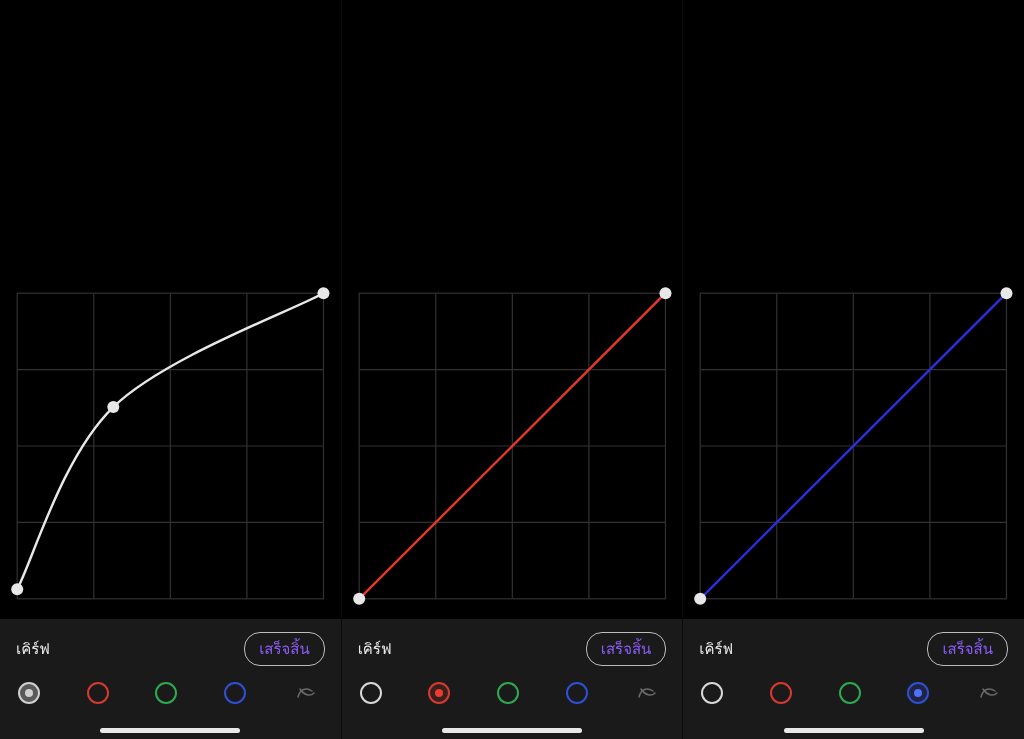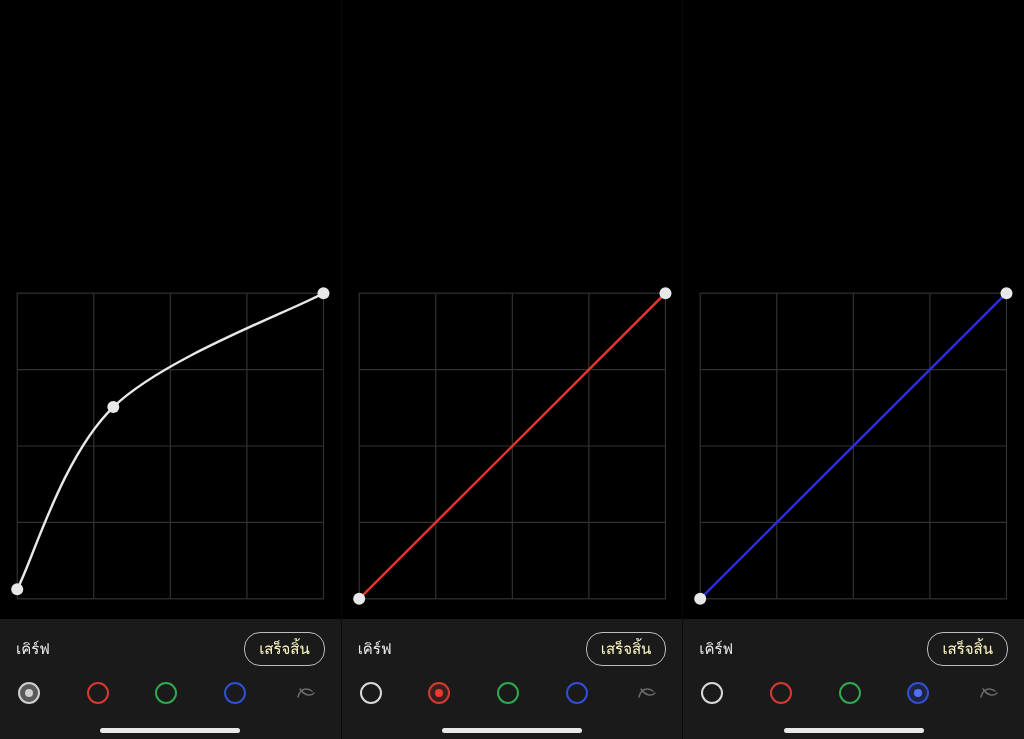--- a/index.html
+++ b/index.html
@@ -24,21 +24,21 @@
     position: absolute; left: 0; right: 0; bottom: 0; height: 120px;
     background: #1a1a1a;
   }
   .toolbar-row1 {
     position: absolute; left: 0; right: 0; top: 14px; height: 32px;
     display: flex; align-items: center; justify-content: space-between;
     padding: 0 16px;
   }
   .toolbar-label { color: #e8e8e8; font-size: 15px; }
   .done-btn {
-    color: #fef9c3; font-size: 15px; padding: 4px 14px;
+    color: #8b5cf6; font-size: 15px; padding: 4px 14px;
     border: 1.5px solid #bdbdbd; border-radius: 16px; background: transparent;
     cursor: pointer;
   }
   .toolbar-row2 {
     position: absolute; left: 0; right: 0; top: 54px; height: 40px;
     display: flex; align-items: center; justify-content: space-between;
     padding: 0 22px 0 18px;
   }
   .channel {
     width: 22px; height: 22px; border-radius: 50%;

